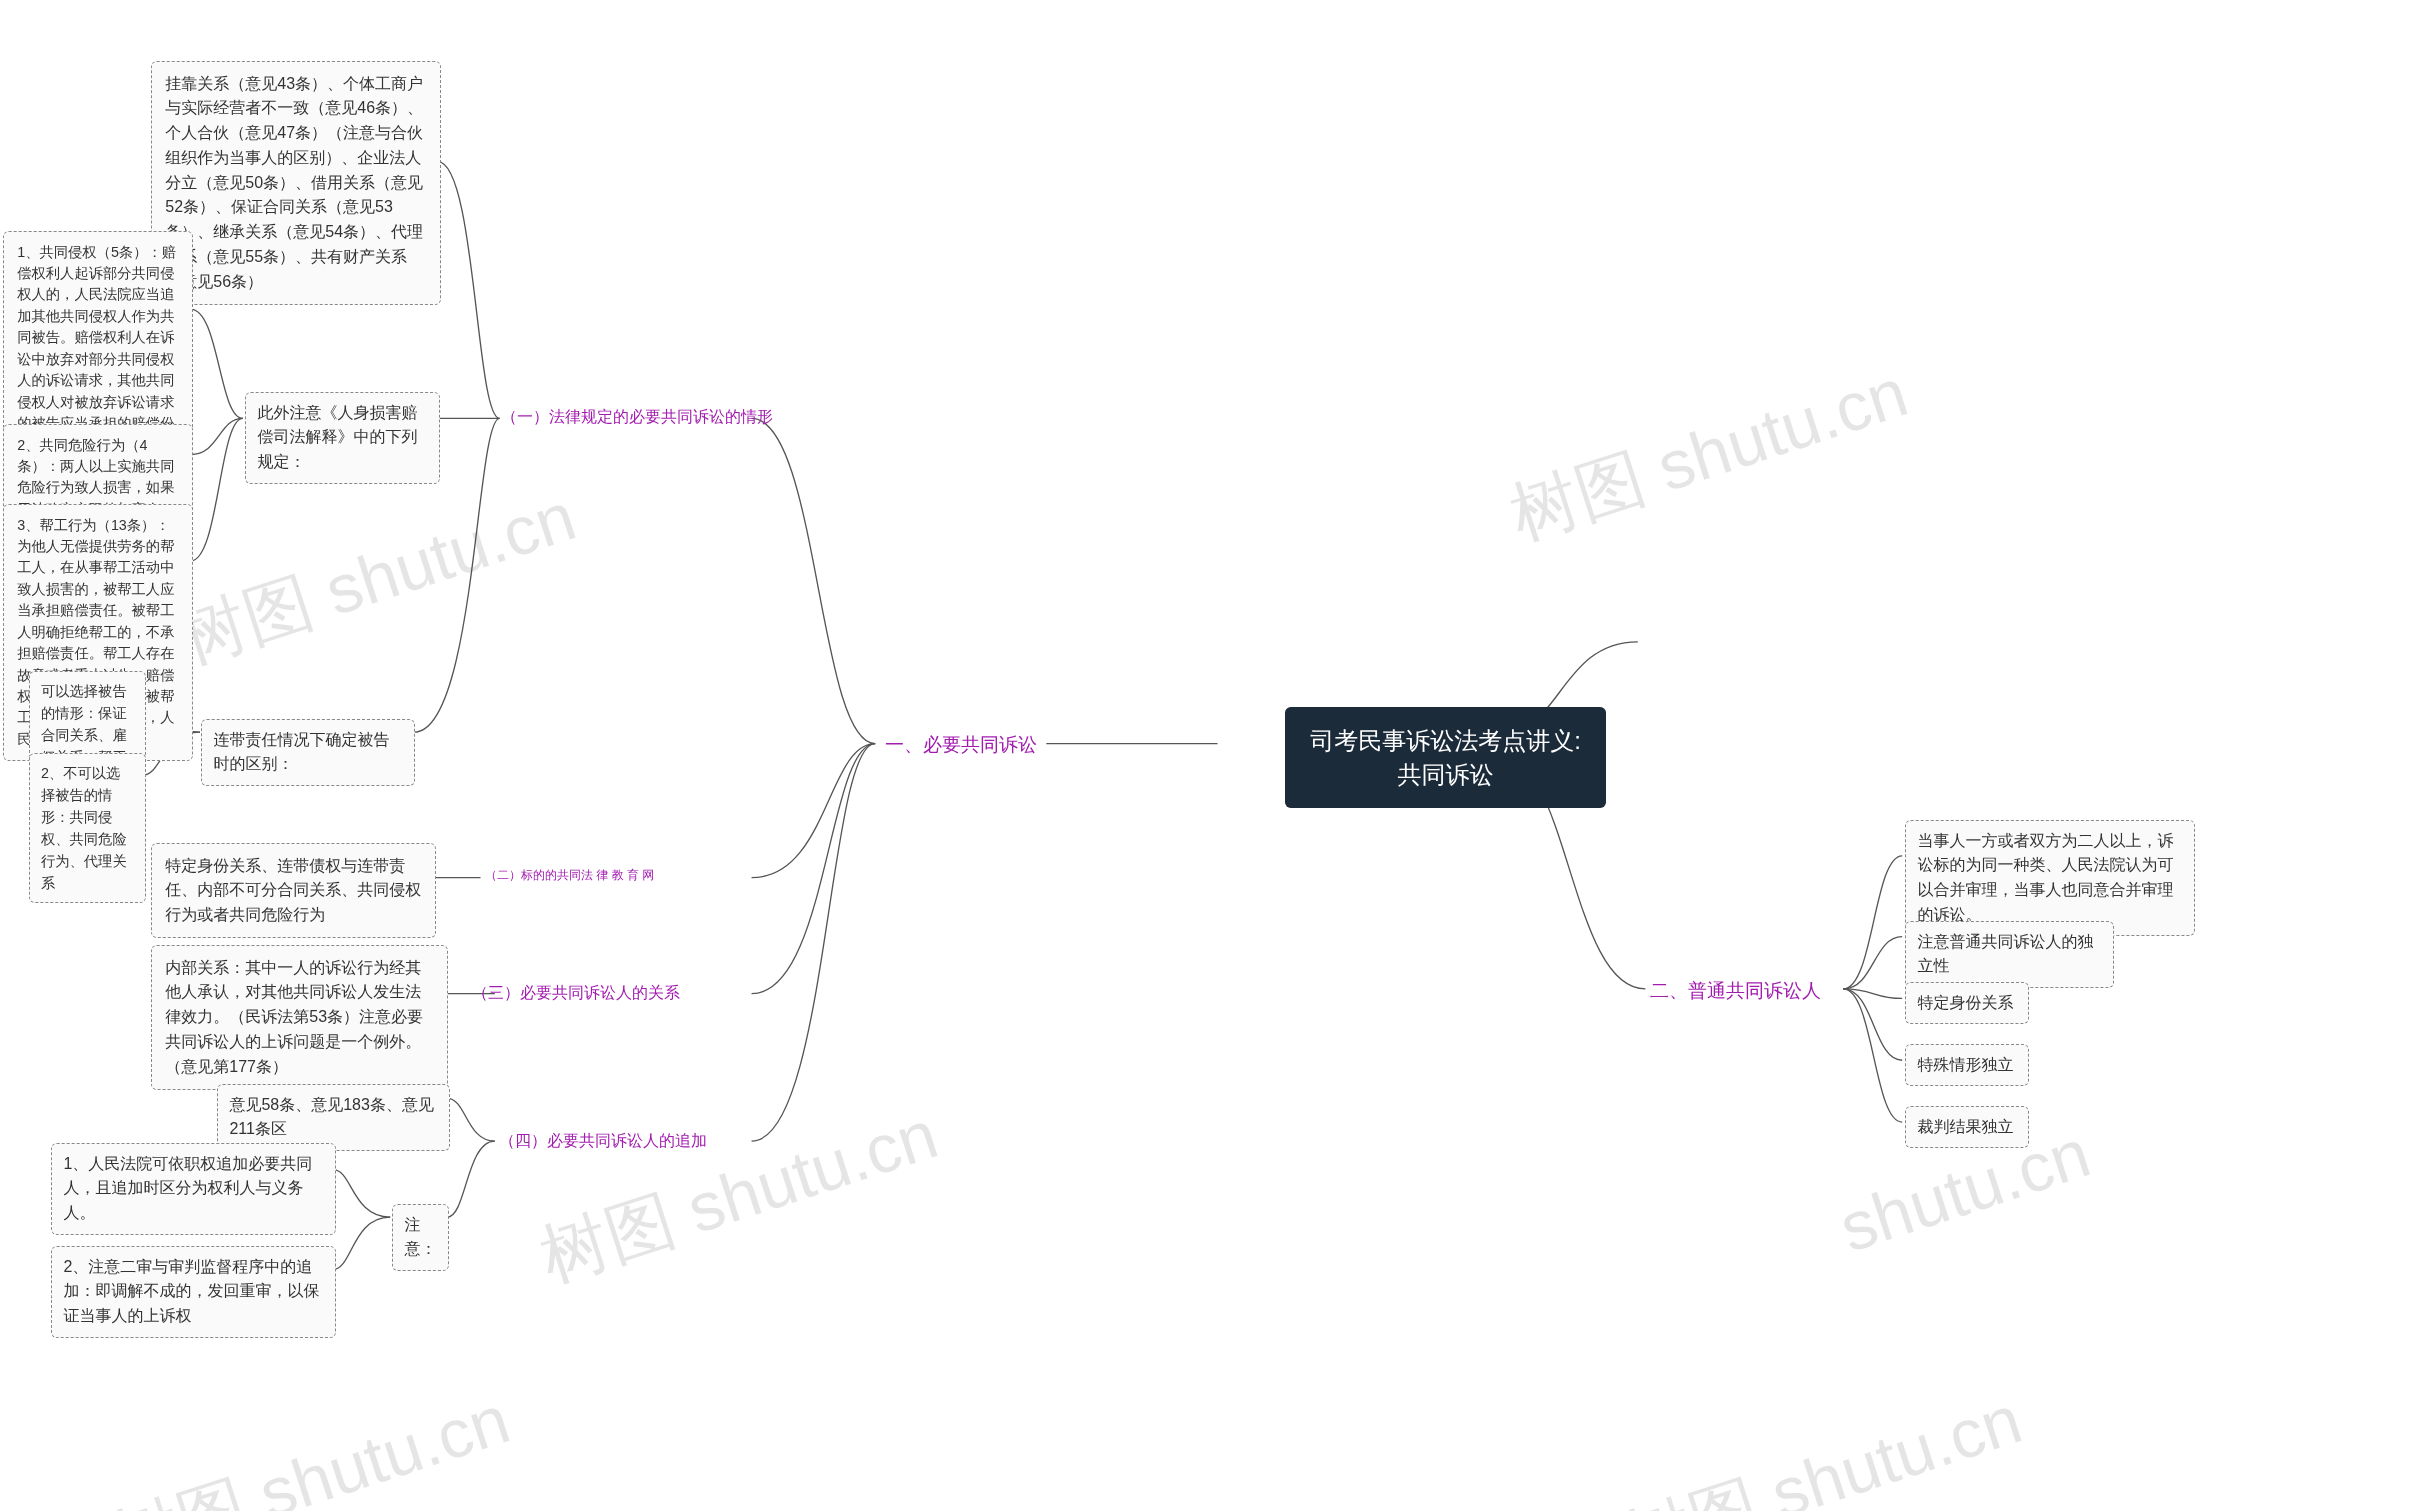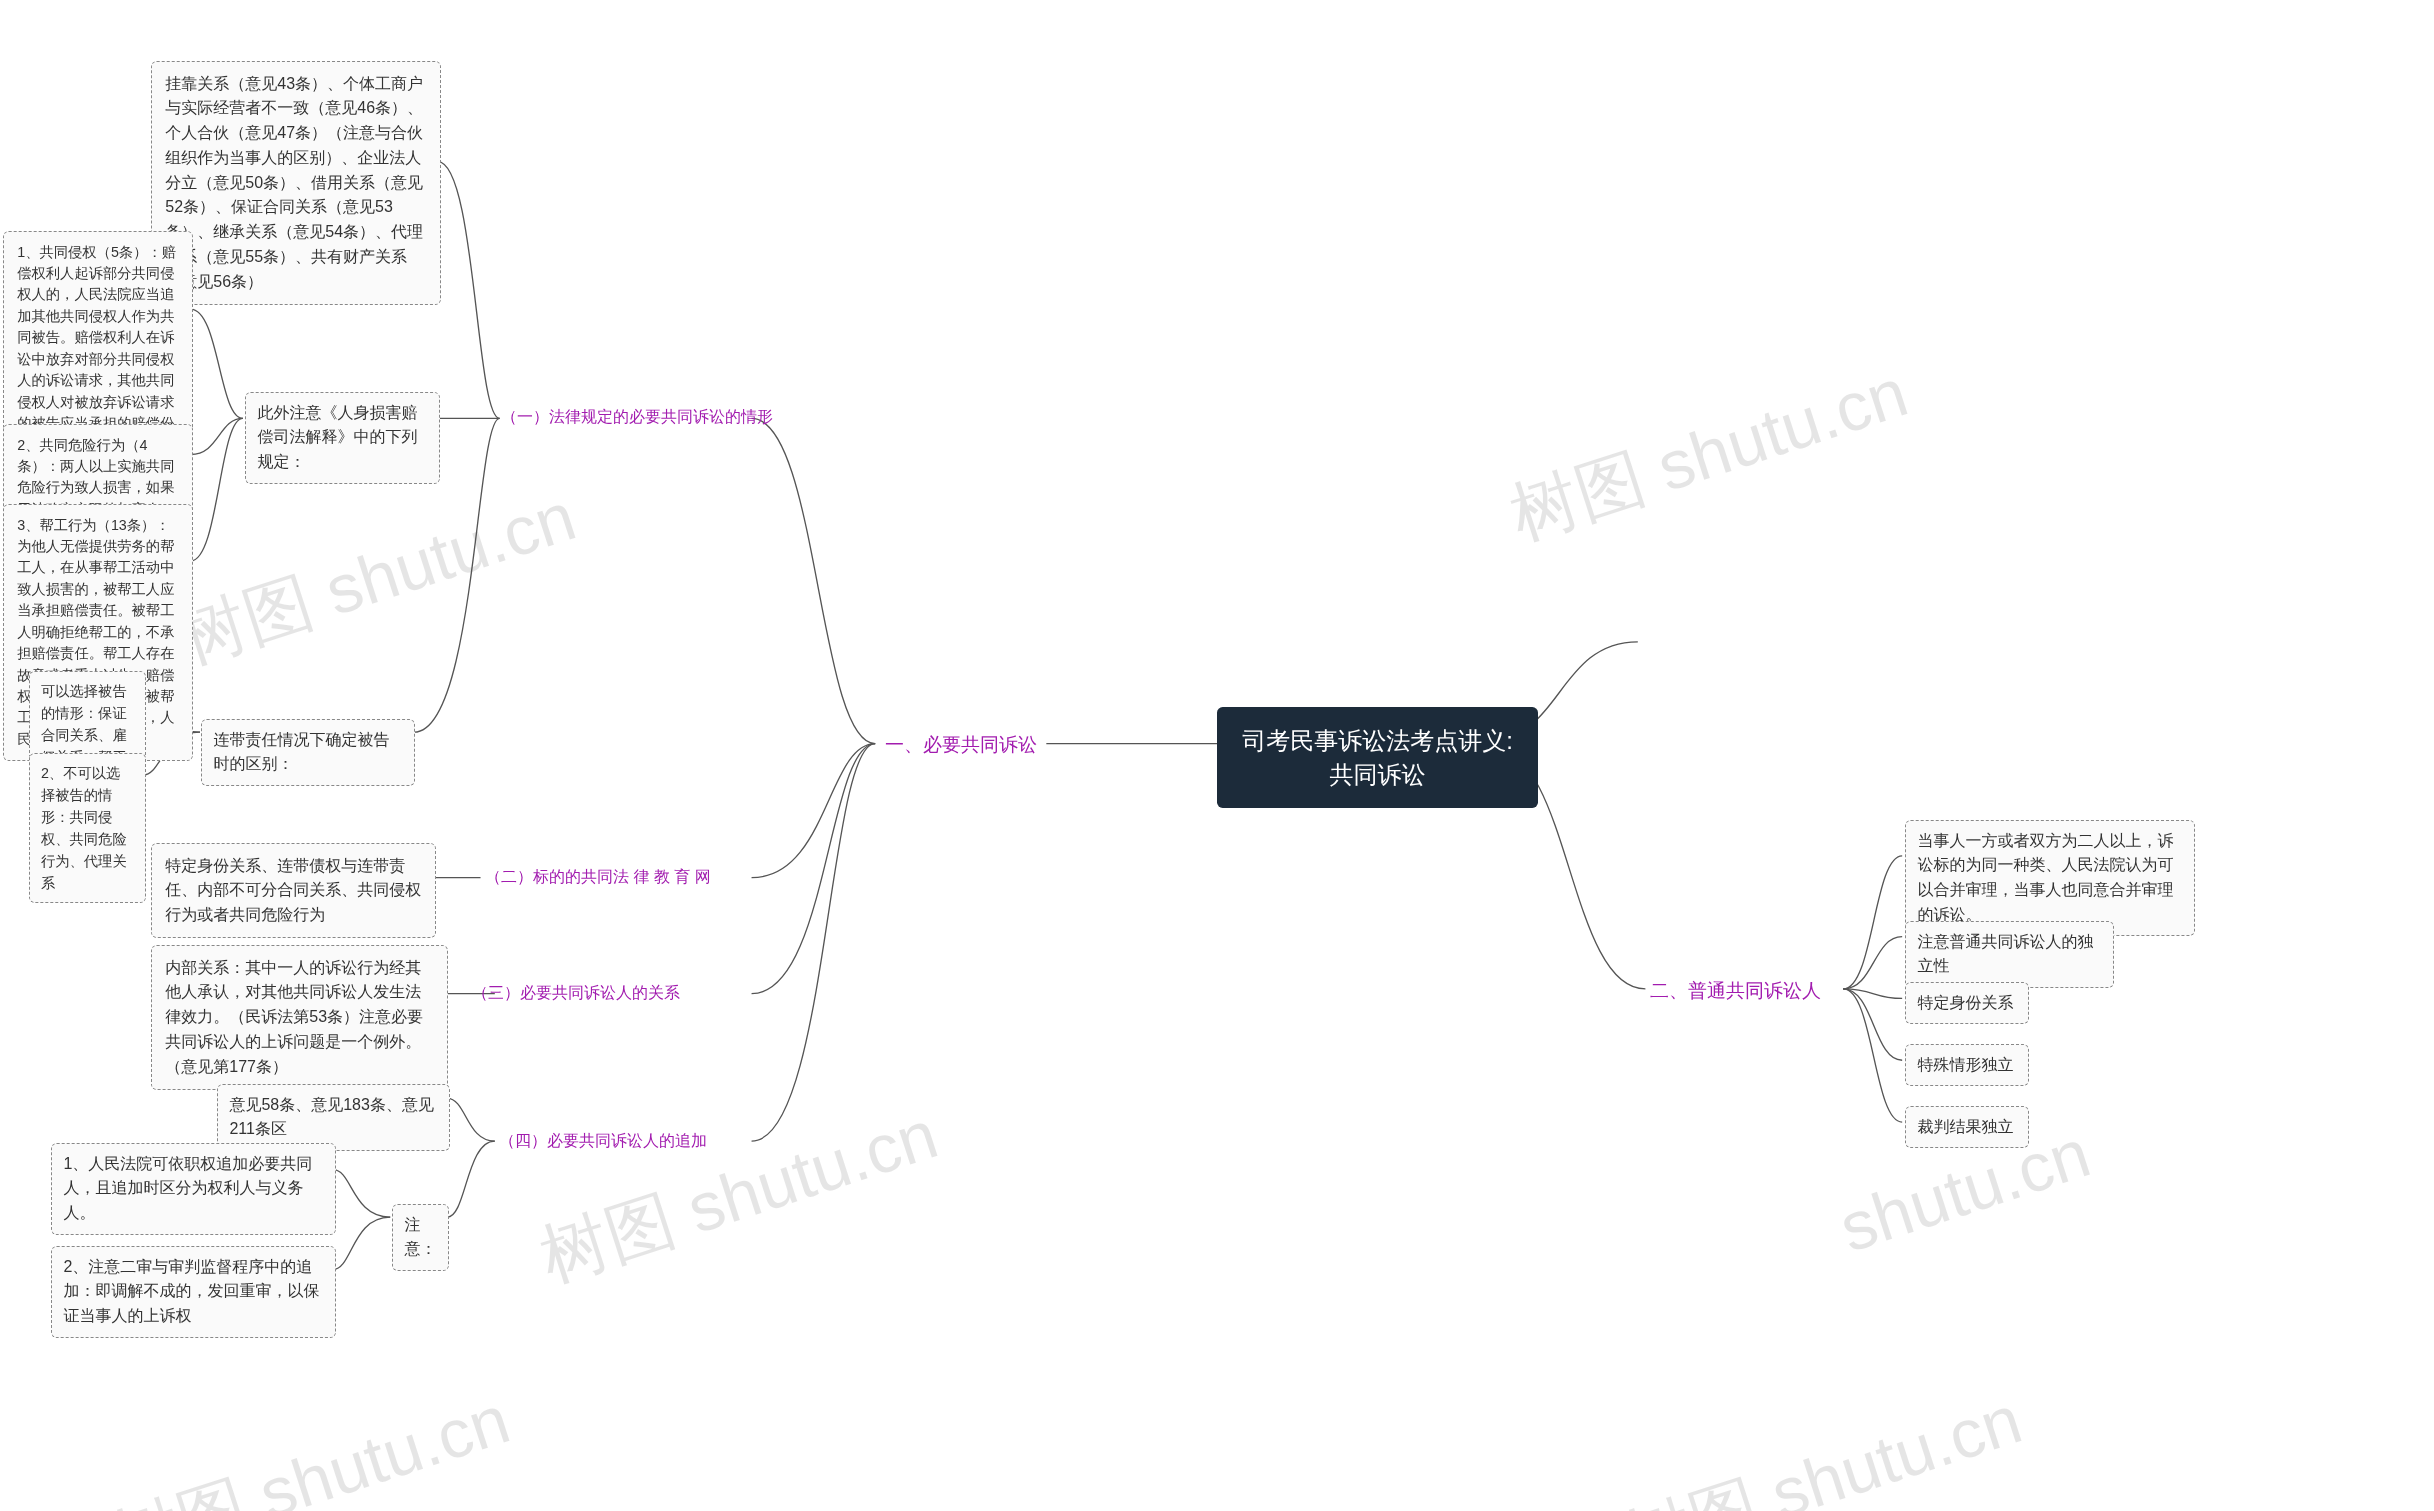--- a/index.html
+++ b/index.html
@@ -57,21 +57,21 @@
   <path d="M410 1280 C370 1280 370 1230 350 1230"></path>
   <path d="M410 1280 C370 1280 370 1335 350 1335"></path>
 
   <path d="M1938 1040 C1970 1040 1970 900  2000 900"></path>
   <path d="M1938 1040 C1970 1040 1970 985  2000 985"></path>
   <path d="M1938 1040 C1970 1040 1970 1050 2000 1050"></path>
   <path d="M1938 1040 C1970 1040 1970 1115 2000 1115"></path>
   <path d="M1938 1040 C1970 1040 1970 1180 2000 1180"></path>
 </svg>
 
-<div class="root" style="left:1217px;top:707px;width:279px">
+<div class="root" style="left:1285px;top:707px;width:279px">
   <div>司考民事诉讼法考点讲义:</div>
   <div>共同诉讼</div>
 </div>
 
 
 <div class="branch-label" style="left:885px;top:732px">一、必要共同诉讼</div>
 
 <div class="branch-label" style="left:501px;top:407px;font-size:16px">（一）法律规定的必要共同诉讼的情形</div>
 
 <div class="node" style="left:151px;top:61px;width:290px">挂靠关系（意见43条）、个体工商户与实际经营者不一致（意见46条）、个人合伙（意见47条）（注意与合伙组织作为当事人的区别）、企业法人分立（意见50条）、借用关系（意见52条）、保证合同关系（意见53条）、继承关系（意见54条）、代理关系（意见55条）、共有财产关系（意见56条）</div>
@@ -79,21 +79,21 @@
 <div class="node tight" style="left:245px;top:392px;width:195px">此外注意《人身损害赔偿司法解释》中的下列规定：</div>
 
 <div class="node" style="left:2.9px;top:231px;width:190px;font-size:14.3px;line-height:1.5">1、共同侵权（5条）：赔偿权利人起诉部分共同侵权人的，人民法院应当追加其他共同侵权人作为共同被告。赔偿权利人在诉讼中放弃对部分共同侵权人的诉讼请求，其他共同侵权人对被放弃诉讼请求的被告应当承担的赔偿份额不承担连带责任。责任范围难以确定的，推定各共同侵权人承担同等责任。</div>
 <div class="node" style="left:2.9px;top:424px;width:190px;font-size:14.3px;line-height:1.5">2、共同危险行为（4条）：两人以上实施共同危险行为致人损害，如果无法确定实际的加害人，两人以上承担连带责任。</div>
 <div class="node" style="left:2.9px;top:504px;width:190px;font-size:14.3px;line-height:1.5">3、帮工行为（13条）：为他人无偿提供劳务的帮工人，在从事帮工活动中致人损害的，被帮工人应当承担赔偿责任。被帮工人明确拒绝帮工的，不承担赔偿责任。帮工人存在故意或者重大过失，赔偿权利人请求帮工人和被帮工人承担连带责任的，人民法院应予支持。</div>
 
 <div class="node tight" style="left:201px;top:719px;width:214px">连带责任情况下确定被告时的区别：</div>
 <div class="node tight" style="left:28.5px;top:671px;width:117px;font-size:14.3px">可以选择被告的情形：保证合同关系、雇佣关系、帮工关系</div>
 <div class="node tight" style="left:28.5px;top:753px;width:117px;font-size:14.3px">2、不可以选择被告的情形：共同侵权、共同危险行为、代理关系</div>
 
-<div class="branch-label" style="left:485px;top:867px;font-size:16px">（二）标的的共同法 律 教 育 网</div>
+<div class="branch-label" style="left:485px;top:867px;font-size:12px">（二）标的的共同法 律 教 育 网</div>
 <div class="node" style="left:151px;top:843px;width:285px">特定身份关系、连带债权与连带责任、内部不可分合同关系、共同侵权行为或者共同危险行为</div>
 
 <div class="branch-label" style="left:472px;top:983px;font-size:16px">（三）必要共同诉讼人的关系</div>
 <div class="node" style="left:151px;top:945px;width:297px">内部关系：其中一人的诉讼行为经其他人承认，对其他共同诉讼人发生法律效力。（民诉法第53条）注意必要共同诉讼人的上诉问题是一个例外。（意见第177条）</div>
 
 <div class="branch-label" style="left:499px;top:1131px;font-size:16px">（四）必要共同诉讼人的追加</div>
 <div class="node tight" style="left:217px;top:1084px;width:233px">意见58条、意见183条、意见211条区</div>
 <div class="node tight" style="left:392px;top:1204px;width:57px">注意：</div>
 <div class="node tight" style="left:51px;top:1143px;width:285px">1、人民法院可依职权追加必要共同人，且追加时区分为权利人与义务人。</div>
 <div class="node tight" style="left:51px;top:1246px;width:285px">2、注意二审与审判监督程序中的追加：即调解不成的，发回重审，以保证当事人的上诉权</div>

